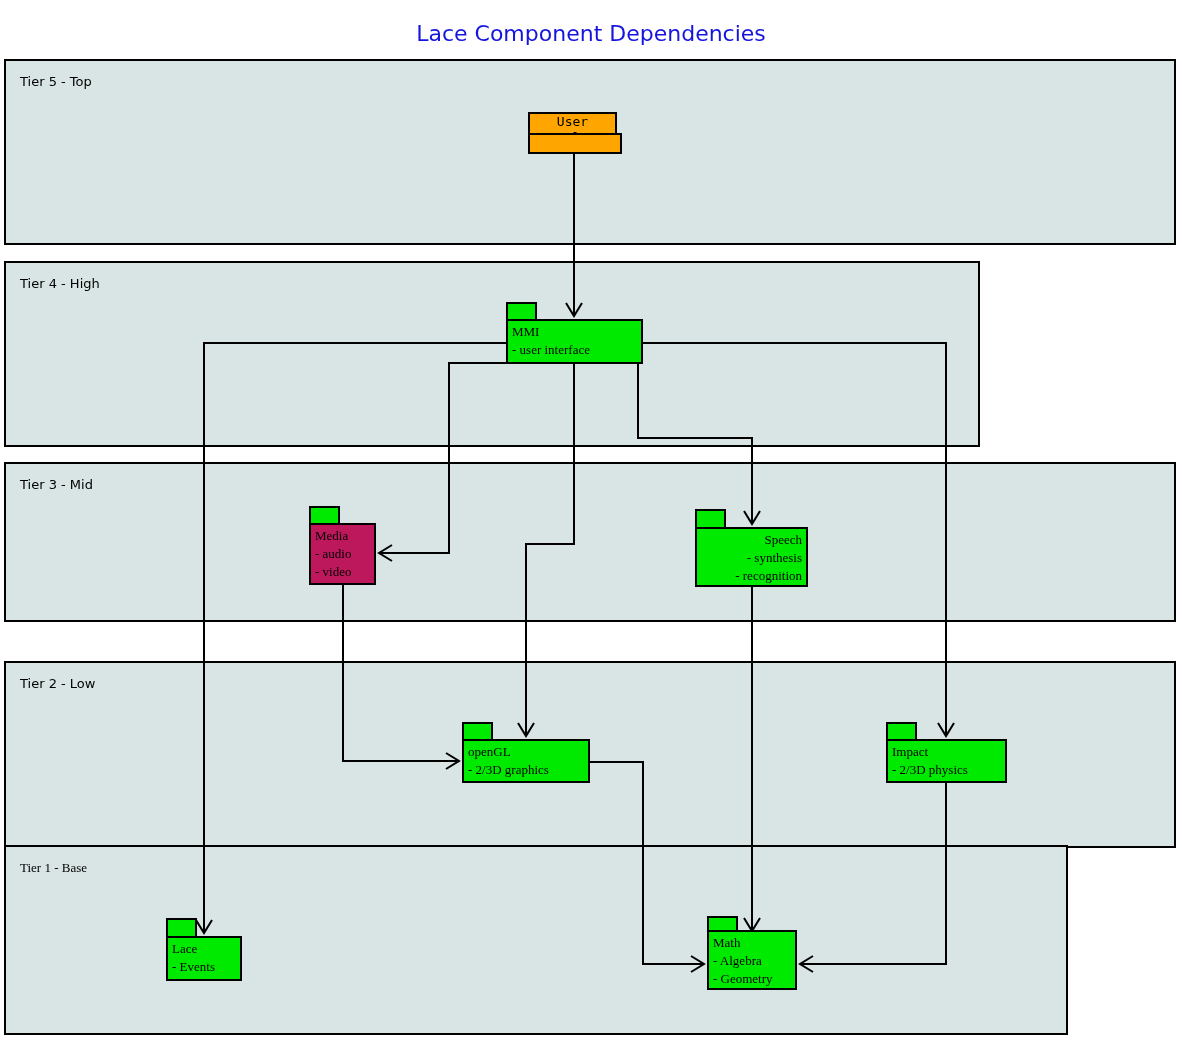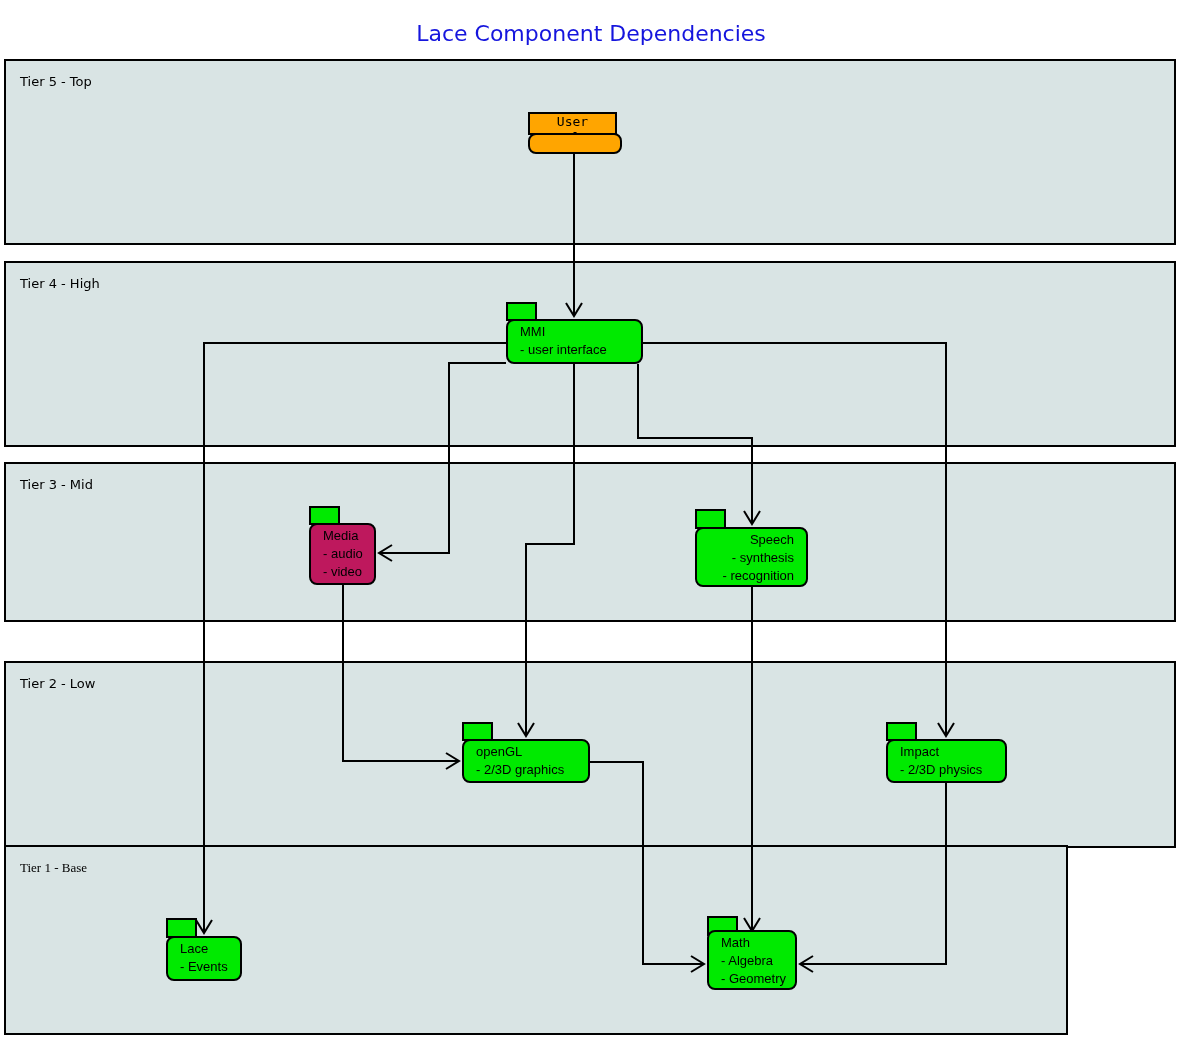--- a/index.html
+++ b/index.html
@@ -31,45 +31,44 @@
     font-size:13px;color:#000;white-space:nowrap;
   }
   #edges{position:absolute;left:0;top:0;z-index:2;pointer-events:none;}
   .node-tab,.node-body{
     position:absolute;
     border:2px solid #000;
     box-sizing:border-box;
     z-index:3;
   }
   .node-body{
-    font-family:Liberation Sans, sans-serif;
+    font-family:Liberation Serif, serif;
     font-size:13px;line-height:18px;
-    padding:2px 12px;
+    padding:2px 4px;
     white-space:pre;
     color:#000;
-    border-radius:8px;
   }
   .node-tab{
     font-family:"DejaVu Sans Mono", monospace;
     font-size:13px;line-height:16px;
     text-align:center;
     color:#000;
     overflow:hidden;
   }
 </style>
 </head>
 <body>
 
 <div class="canvas">
   <div class="title">Lace Component Dependencies</div>
   <div id="tiers">
       <div class="tier" style="left: 4px; top: 59px; width: 1172px; height: 186px; background: rgb(217, 228, 228);">
         <span class="tier-label">Tier 5 - Top</span>
       </div>
-      <div class="tier" style="left: 4px; top: 261px; width: 1172px; height: 186px; background: rgb(217, 228, 228);">
+      <div class="tier" style="left: 4px; top: 261px; width: 976px; height: 186px; background: rgb(217, 228, 228);">
         <span class="tier-label">Tier 4 - High</span>
       </div>
       <div class="tier" style="left: 4px; top: 462px; width: 1172px; height: 160px; background: rgb(217, 228, 228);">
         <span class="tier-label">Tier 3 - Mid</span>
       </div>
       <div class="tier" style="left: 4px; top: 661px; width: 1172px; height: 187px; background: rgb(217, 228, 228); padding-left: 32px;">
         <span class="tier-label">Tier 2 - Low</span>
       </div>
       <div class="tier" style="left: 4px; top: 845px; width: 1064px; height: 190px; background: rgb(217, 228, 228); font-family: Liberation Serif, serif;">
         <span class="tier-label">Tier 1 - Base</span>

